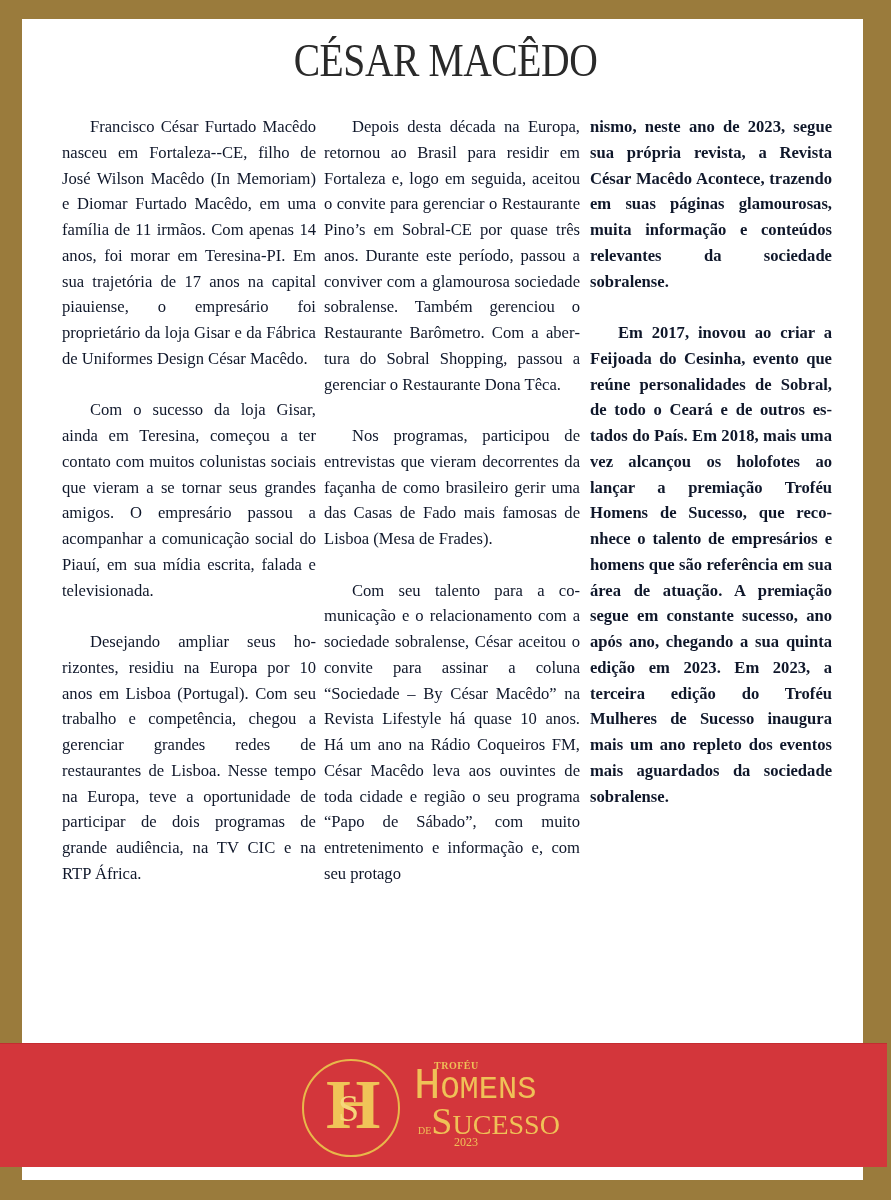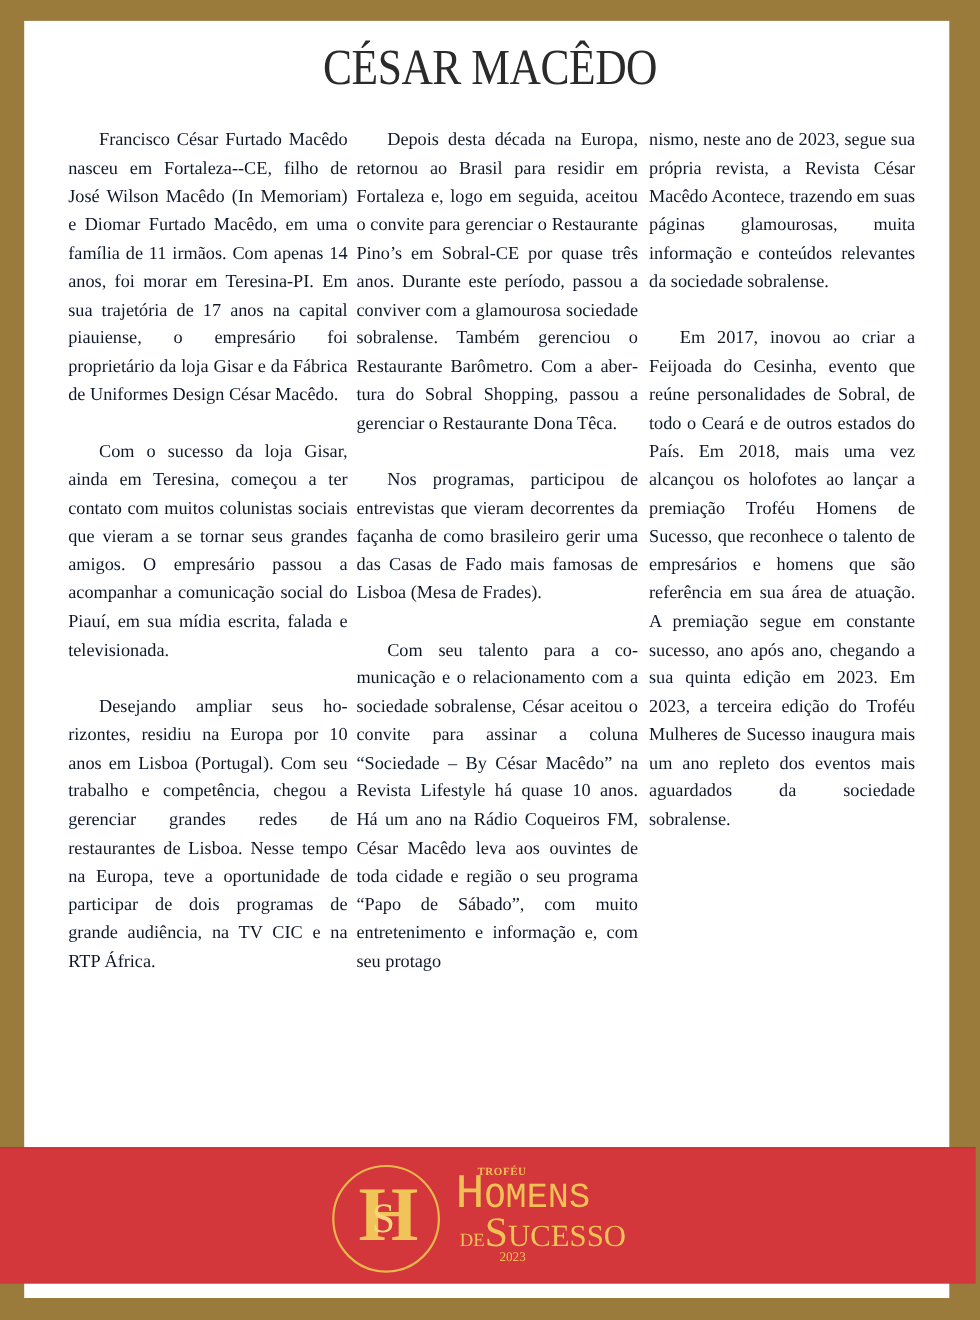--- a/index.html
+++ b/index.html
@@ -34,21 +34,21 @@
       width: 254px;
       font-family: "Liberation Serif", serif;
       font-size: 16.6px;
       line-height: 25.75px;
       color: #0f172a;
       text-align: justify;
       hyphens: manual;
     }
     .col1 { left: 62px; }
     .col2 { left: 324px; width: 256px; }
-    .col3 { left: 590px; width: 242px; }
+    .col3 { left: 590px; width: 242px; font-weight: bold; }
     .col p { text-indent: 28px; margin-bottom: 25.75px; }
     .col p.cont { text-indent: 0; }
     .col p:last-child { margin-bottom: 0; }
     .banner {
       position: absolute;
       left: 0; top: 1043px;
       width: 887px; height: 124px;
       background: #d3363b;
       border-top: 1px solid #c42c31;
     }
@@ -75,21 +75,21 @@
     .logo-text {
       position: absolute;
       left: 110px; top: 0;
       font-family: "Liberation Serif", serif;
       color: #efc157;
     }
     .trofeu { position: absolute; left: 24px; top: 10px; font-size: 10px; letter-spacing: 0.5px; white-space: nowrap; font-weight: bold; }
     .homens { position: absolute; left: 4px; top: 14px; font-size: 32px; line-height: 1; white-space: nowrap; font-family: Liberation Mono, monospace; }
     .homens .big { font-size: 44px; }
     .de-sucesso { position: absolute; left: 8px; top: 52px; font-size: 28px; line-height: 1; white-space: nowrap; }
-    .de-sucesso .de { font-size: 17px; }
+    .de-sucesso .de { font-size: 10px; }
     .de-sucesso .big { font-size: 38px; }
     .year { position: absolute; left: 44px; top: 86px; font-size: 12px; line-height: 1; white-space: nowrap; }
   </style>
 </head>
 <body>
 
 <div class="page">
   <div class="sheet"></div>
 
   <h1 class="title">CÉSAR MACÊDO</h1>

